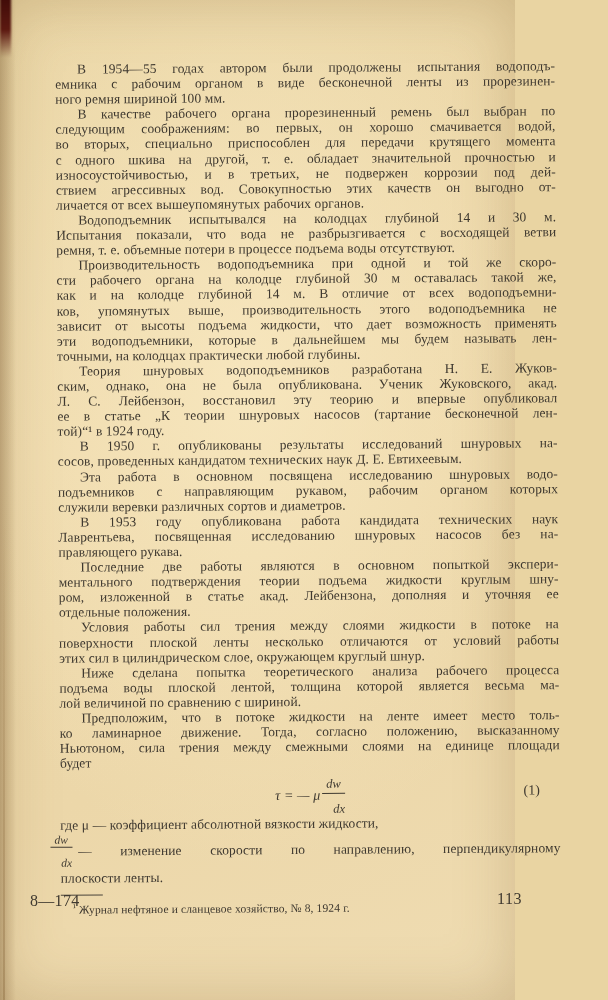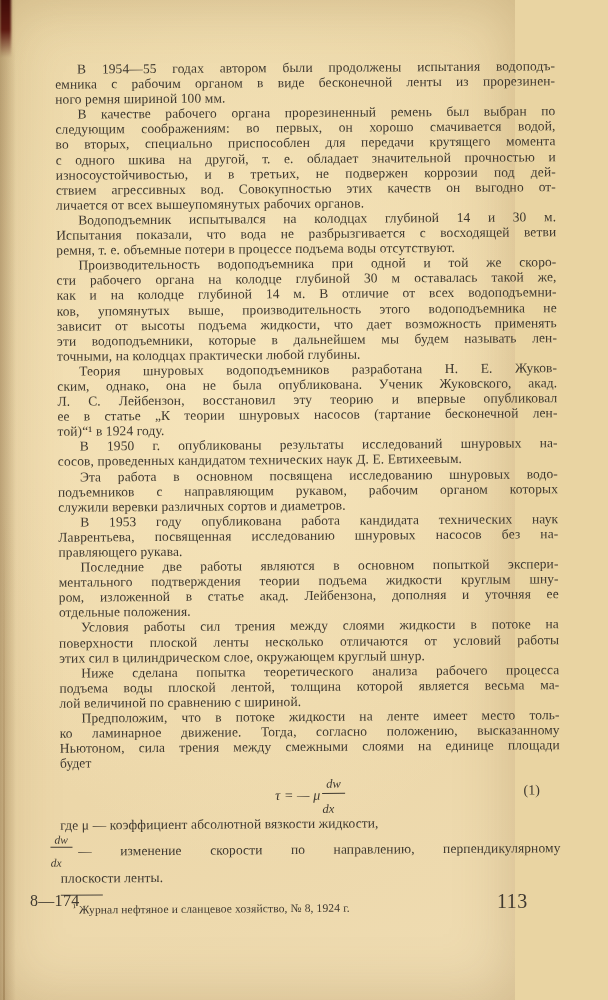--- a/index.html
+++ b/index.html
@@ -41,21 +41,21 @@
   }
   .line.last{text-align-last:left;}
   .line.first{text-indent:22px;}
   
   .formula-row{
     position:relative;text-align:center;
     margin-top:7px;margin-bottom:5px;height:34px;
     font-style:italic;font-size:14px;
   }
   .formula-inner{display:inline-block;vertical-align:middle;margin-top:2px;font-style:italic;}
-  .frac{display:inline-block;vertical-align:middle;text-align:left;line-height:1.05;font-size:12.5px;margin-left:2px;}
+  .frac{display:inline-block;vertical-align:middle;text-align:right;line-height:1.05;font-size:12.5px;margin-left:2px;}
   .frac .num{display:block;border-bottom:1px solid #3f3930;padding:0 4px 1px;}
   .frac .den{display:block;padding-top:9px;}
   .formula-number{
     position:absolute;right:20px;top:8px;font-style:normal;font-size:14px;
   }
   
   .def-line1{line-height:17px;}
   .def-line2{
     line-height:24px;display:flex;align-items:center;
     text-align:justify;
@@ -70,21 +70,21 @@
   }
   .footnote{
     margin-top:5px;font-size:11.6px;line-height:14px;text-indent:12px;
   }
   .footnote .fn-marker{font-size:10px;vertical-align:3px;}
   
   .footer-signature{
     position:absolute;left:30px;top:892px;font-size:16px;letter-spacing:.3px;
   }
   .page-number{
-    position:absolute;left:497px;top:890px;font-size:20px;letter-spacing:.5px;
+    position:absolute;left:497px;top:890px;font-size:16px;letter-spacing:.5px;
   }
 </style>
 </head>
 <body>
 
 <div class="page">
   <div class="gutter-shadow"></div>
   <div class="corner-stain"></div>
   <div class="crease-line"></div>
 

